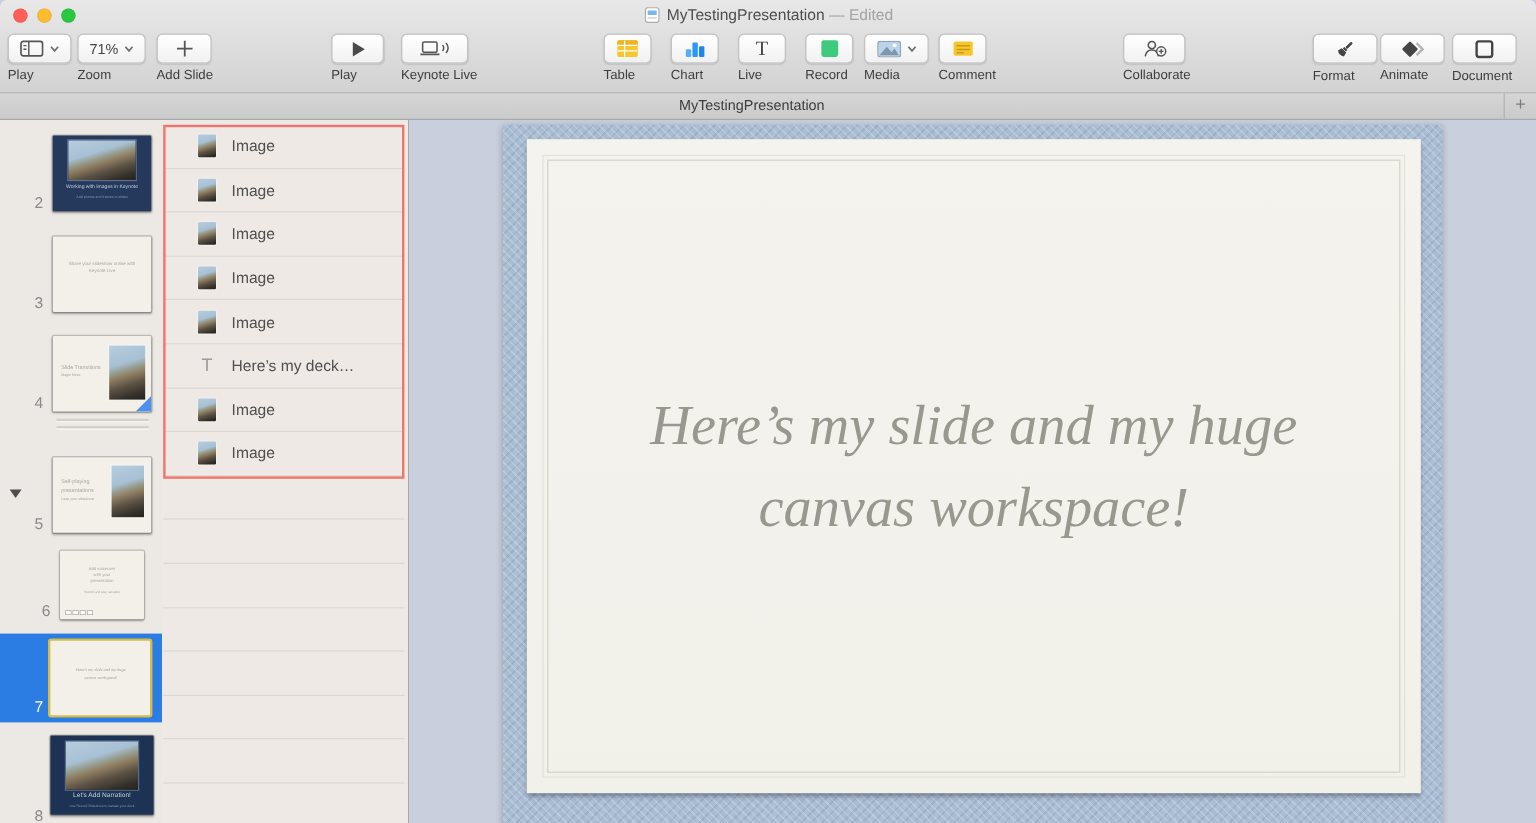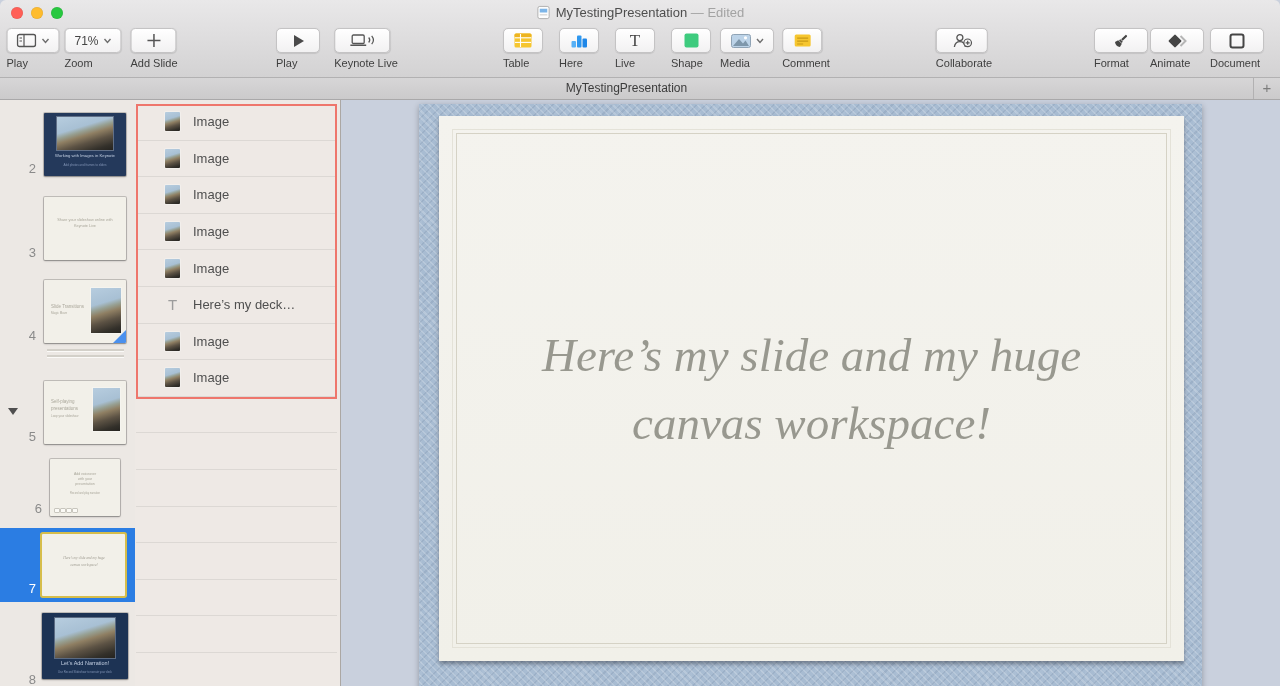--- a/index.html
+++ b/index.html
@@ -187,37 +187,37 @@
     </div>
 
     <div class="tb-item" style="left:579px">
       <div class="tb-btn" style="width:40px">
         <svg width="17" height="15" viewBox="0 0 17 15">
           <rect x="0.5" y="8" width="4.5" height="6.5" rx="1" fill="#56b0f6"></rect>
           <rect x="6" y="2.5" width="4.5" height="12" rx="1" fill="#2e97ef"></rect>
           <rect x="11.5" y="5.5" width="4.5" height="9" rx="1" fill="#1f87e8"></rect>
         </svg>
       </div>
-      <div class="tb-label">Here</div>
+      <div class="tb-label">Chart</div>
     </div>
 
     <div class="tb-item" style="left:635px">
       <div class="tb-btn" style="width:40px">
         <span class="ticonT">T</span>
       </div>
       <div class="tb-label">Live</div>
     </div>
 
     <div class="tb-item" style="left:691px">
       <div class="tb-btn" style="width:40px">
         <svg width="15" height="15" viewBox="0 0 15 15">
           <rect x="0.5" y="0.5" width="14" height="14" rx="2" fill="#3ecb7e"></rect>
         </svg>
       </div>
-      <div class="tb-label">Shape</div>
+      <div class="tb-label">Record</div>
     </div>
 
     <div class="tb-item" style="left:747px">
       <div class="tb-btn" style="width:54px">
         <svg width="20" height="14" viewBox="0 0 20 14">
           <rect x="0.5" y="0.5" width="19" height="13" rx="2" fill="#bcd3e8" stroke="#8fa3b5"></rect>
           <path d="M2 12 L8 5 L12 9.5 L14.5 6.5 L18 12 Z" fill="#7e97ab"></path>
           <circle cx="14.5" cy="3.8" r="1.6" fill="#fdfdfd"></circle>
         </svg>
         <svg width="8" height="6" viewBox="0 0 8 6">

